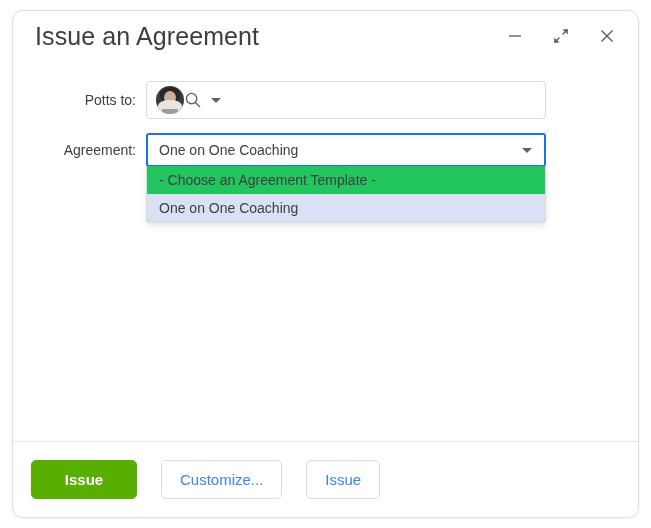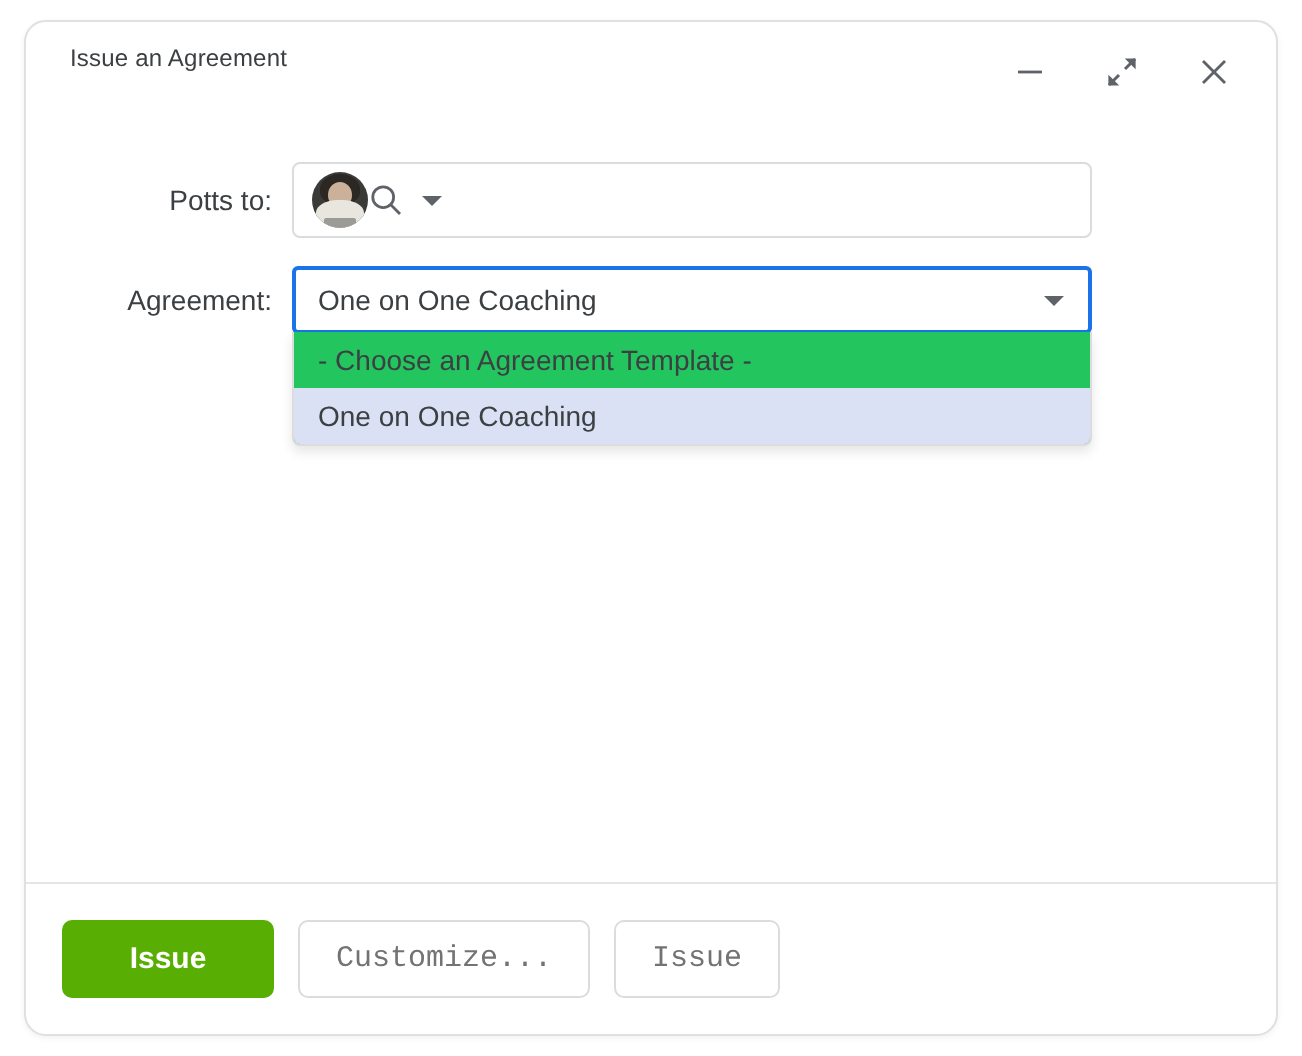--- a/index.html
+++ b/index.html
@@ -42,21 +42,21 @@
     top: 0;
     width: 100%;
     height: 56px;
     box-sizing: border-box;
   }
 
   .dialog-title {
     position: absolute;
     left: 22px;
     top: 11px;
-    font-size: 12px;
+    font-size: 25px;
     font-weight: 400;
     color: #3c4043;
     letter-spacing: 0.1px;
     white-space: nowrap;
   }
 
   .window-controls {
     position: absolute;
     right: 14px;
     top: 8px;
@@ -272,21 +272,21 @@
 
   .footer-bar {
     position: absolute;
     left: 0;
     right: 0;
     bottom: 0;
     height: 75px;
     display: flex;
     align-items: center;
     padding-left: 18px;
-    gap: 12px;
+    gap: 24px;
     box-sizing: border-box;
   }
 
   .btn {
     height: 39px;
     border-radius: 5px;
     font-size: 15px;
     font-family: "Liberation Sans", sans-serif;
     display: flex;
     align-items: center;
@@ -299,24 +299,23 @@
   .btn-primary {
     background: #58ae02;
     color: #ffffff;
     border: 1px solid #58ae02;
     font-weight: 700;
     min-width: 106px;
   }
 
   .btn-secondary {
     background: #ffffff;
-    color: #737373;
+    color: #3b82f6;
     border: 1px solid #dadce0;
     font-weight: 400;
-    font-family: Liberation Mono, monospace;
   }
 </style>
 </head>
 <body>
 
 <div id="app-root">
 
   <div class="dialog-window">
 
     <div class="title-bar">

